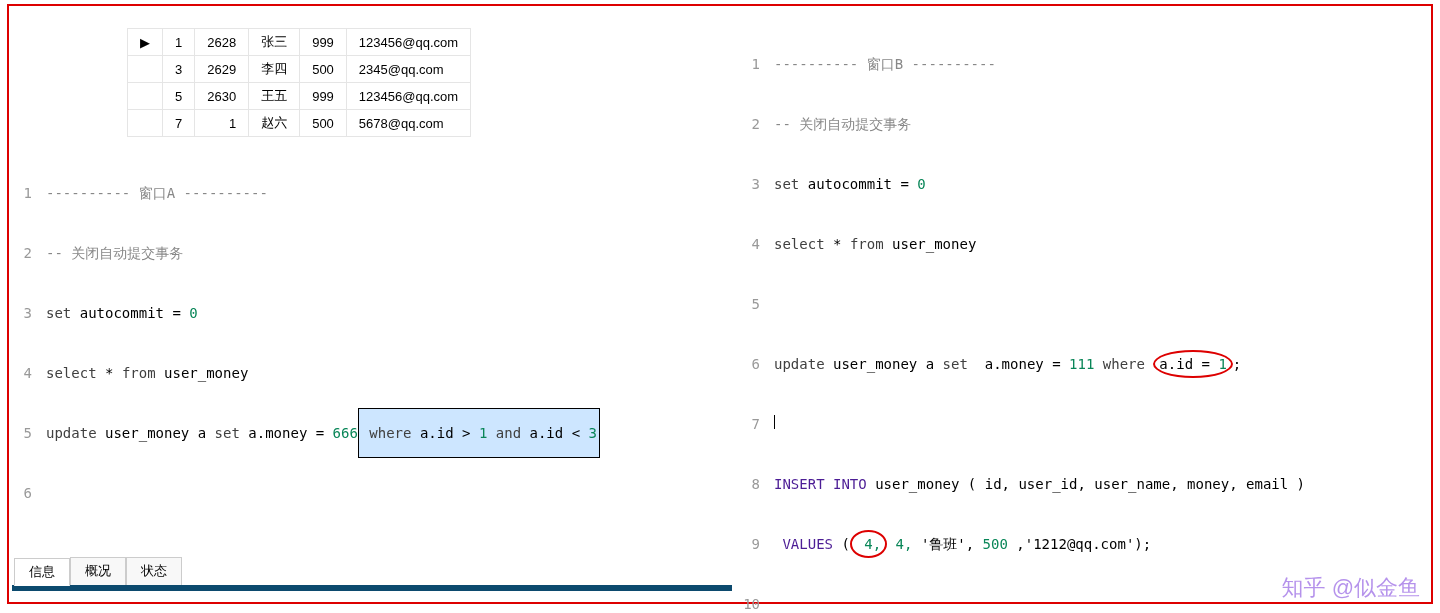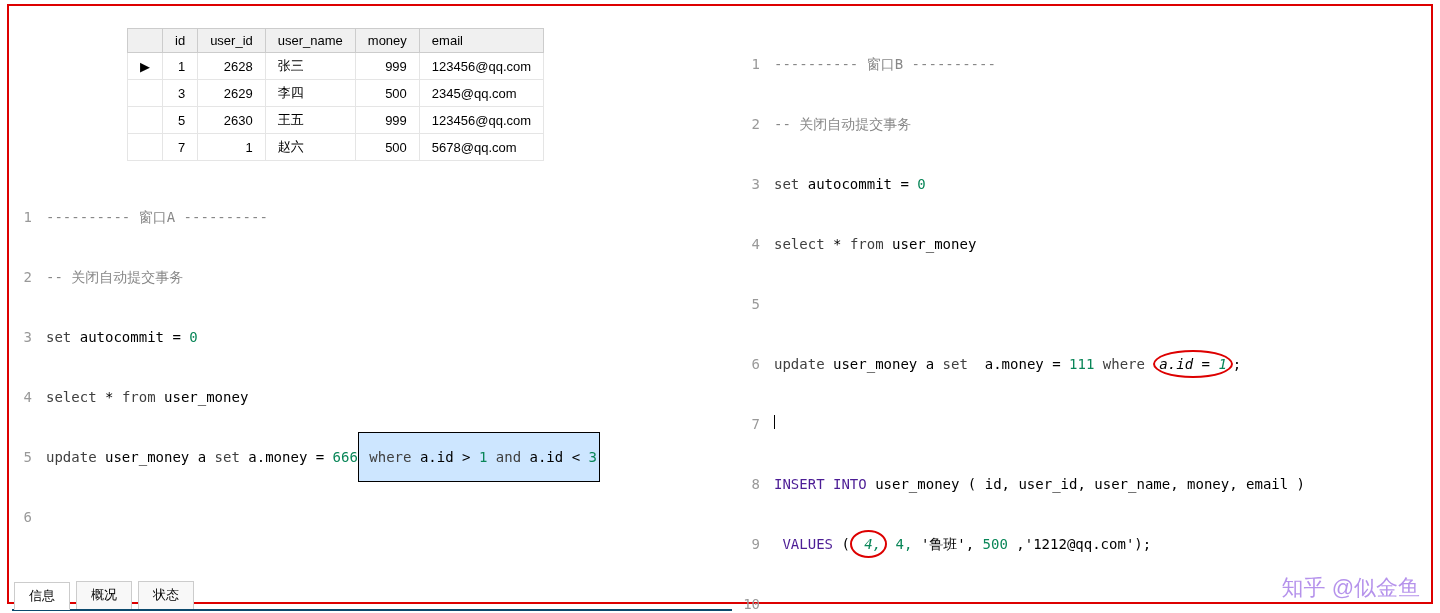--- a/index.html
+++ b/index.html
@@ -18,49 +18,41 @@
 .code-block { font-family: Consolas, monospace; font-size: 14px; line-height: 20px; white-space: pre; margin-top: 6px; }
 .gutter { display: inline-block; width: 34px; text-align: right; color: #999; padding-right: 14px; vertical-align: top; }
 .code-line { display: flex; }
 .code-txt { flex: 1; }
 .kw-blue { color: #404040; }
 .kw-dk { color: #4c1d95; }
 .comment { color: #888; }
 .num { color: #098658; }
 .str { color: #000000; }
 .hl-box { border: 1px solid #000000; padding: 16px 2px; }
-.circle { border: 2px solid #d00; border-radius: 50%; padding: 4px 4px; font-style: italic; }
+.circle { border: 2px solid #d00; border-radius: 50%; padding: 4px 4px; }
 .sel { background: #cde6ff; }
 .cursor-line { border-left: 1px solid #000; height: 14px; display: inline-block; }
 
 
-.tabs { margin-top: 14px; border-bottom: 2px solid #0c4a6e; display: flex; gap: 6px; padding-left: 2px; }
+.tabs { margin-top: 14px; border-bottom: 6px solid #0c4a6e; display: flex; padding-left: 2px; }
 .tab { padding: 4px 14px; border: 1px solid #ccc; border-bottom: none; background: #f8f8f8; font-size: 13px; }
 .tab.active { background: #fff; border-bottom: 1px solid #fff; position: relative; top: 1px; }
 
 
 .watermark { position: absolute; right: 20px; bottom: 10px; font-size: 22px; color: #6d28d9; opacity: 0.5; }
 </style>
 </head>
 <body>
 
 <div class="outer-frame"></div>
 
 <div class="left-pane">
 
   <table class="data-table">
     <tbody>
-        <tr>
-      <th></th>
-      <th>id</th>
-      <th>user_id</th>
-      <th>user_name</th>
-      <th>money</th>
-      <th>email</th>
-    </tr>
     <tr>
       <td class="txt">▶</td>
       <td>1</td>
       <td>2628</td>
       <td class="txt">张三</td>
       <td>999</td>
       <td class="txt">123456@qq.com</td>
     </tr>
     <tr>
       <td></td>

